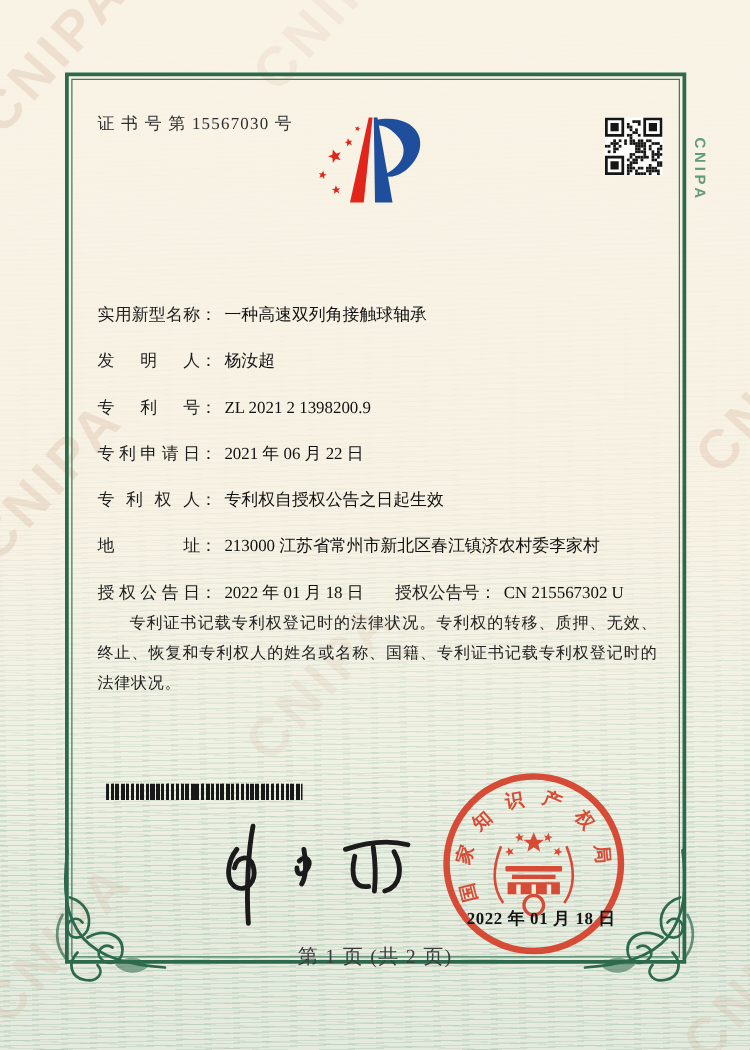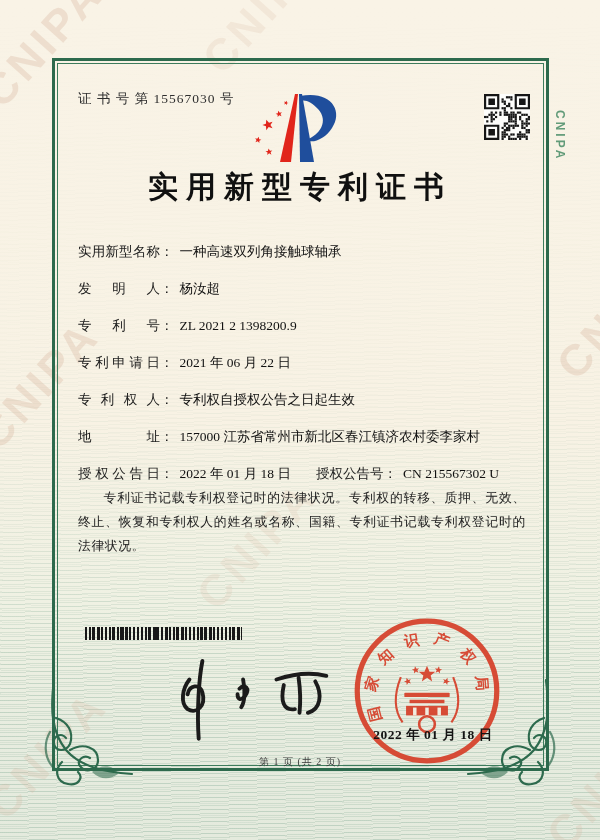--- a/index.html
+++ b/index.html
@@ -86,21 +86,21 @@
   }
   .signature{position:absolute;left:158px;top:648px;}
   .seal{position:absolute;left:352px;top:616px;opacity:0.93;}
   .seal-date{
     position:absolute;left:358px;top:726px;width:150px;
     font-size:13.5px;font-weight:bold;color:#141414;text-align:center;
     letter-spacing:0.5px;
   }
   .page-info{
     position:absolute;left:0;top:755px;width:600px;text-align:center;
-    font-size:10px;color:#3c3c3c;letter-spacing:1px;
+    font-size:16px;color:#3c3c3c;letter-spacing:1px;
   }
   .footer-note{
     position:absolute;left:0;top:795px;width:600px;text-align:center;
     font-size:12.5px;color:#333;letter-spacing:2px;
   }
 </style>
 </head>
 <body>
 
 <div class="page">
@@ -276,21 +276,20 @@
         <rect x="8" y="20" width="1" height="1"></rect>
         <rect x="11" y="20" width="1" height="1"></rect>
         <rect x="12" y="20" width="1" height="1"></rect>
         <rect x="13" y="20" width="1" height="1"></rect>
         <rect x="14" y="20" width="1" height="1"></rect>
         <rect x="16" y="20" width="1" height="1"></rect>
         <rect x="19" y="20" width="1" height="1"></rect>
       </g>
   </svg>
 
-  <div class="title">实用新型专利证书</div>
 
   <div class="fields">
     <div class="field-row">
       <span class="field-label">实用新型名称</span>
         <span class="field-colon">：</span>
       <span class="field-value">一种高速双列角接触球轴承</span>
     </div>
     <div class="field-row">
       <span class="field-label">发明人</span>
         <span class="field-colon">：</span>
@@ -307,21 +306,21 @@
       <span class="field-value">2021 年 06 月 22 日</span>
     </div>
     <div class="field-row">
       <span class="field-label">专利权人</span>
         <span class="field-colon">：</span>
       <span class="field-value">专利权自授权公告之日起生效</span>
     </div>
     <div class="field-row">
       <span class="field-label">地址</span>
         <span class="field-colon">：</span>
-      <span class="field-value">157000 江苏省常州市新北区春江镇济农村委李家村</span>
+      <span class="field-value">213000 江苏省常州市新北区春江镇济农村委李家村</span>
     </div>
     <div class="grant-row">
       <span class="grant-left">
         <span class="field-label">授权公告日</span>
           <span class="field-colon">：</span>
         <span class="field-value">2022 年 01 月 18 日</span>
       </span>
       <span class="grant-right">
         <span>授权公告号</span>
           <span class="field-colon">：</span>

